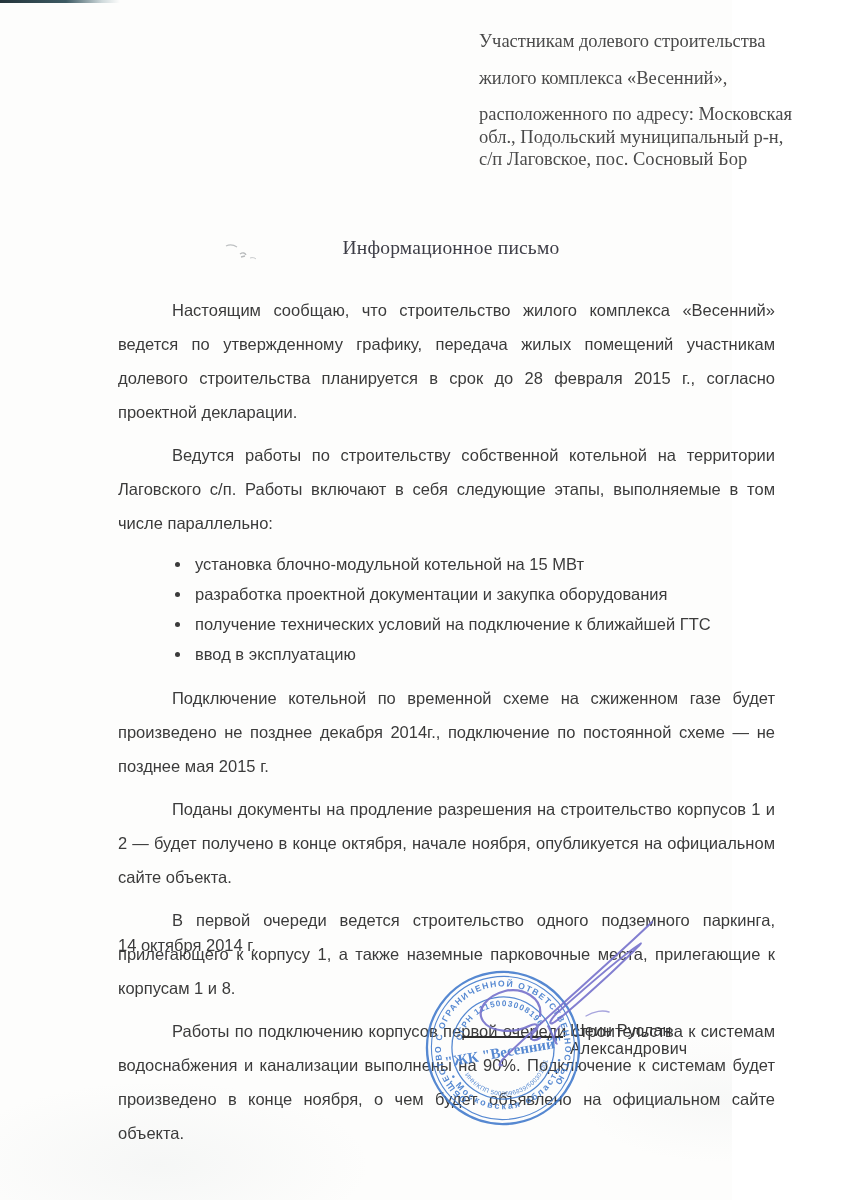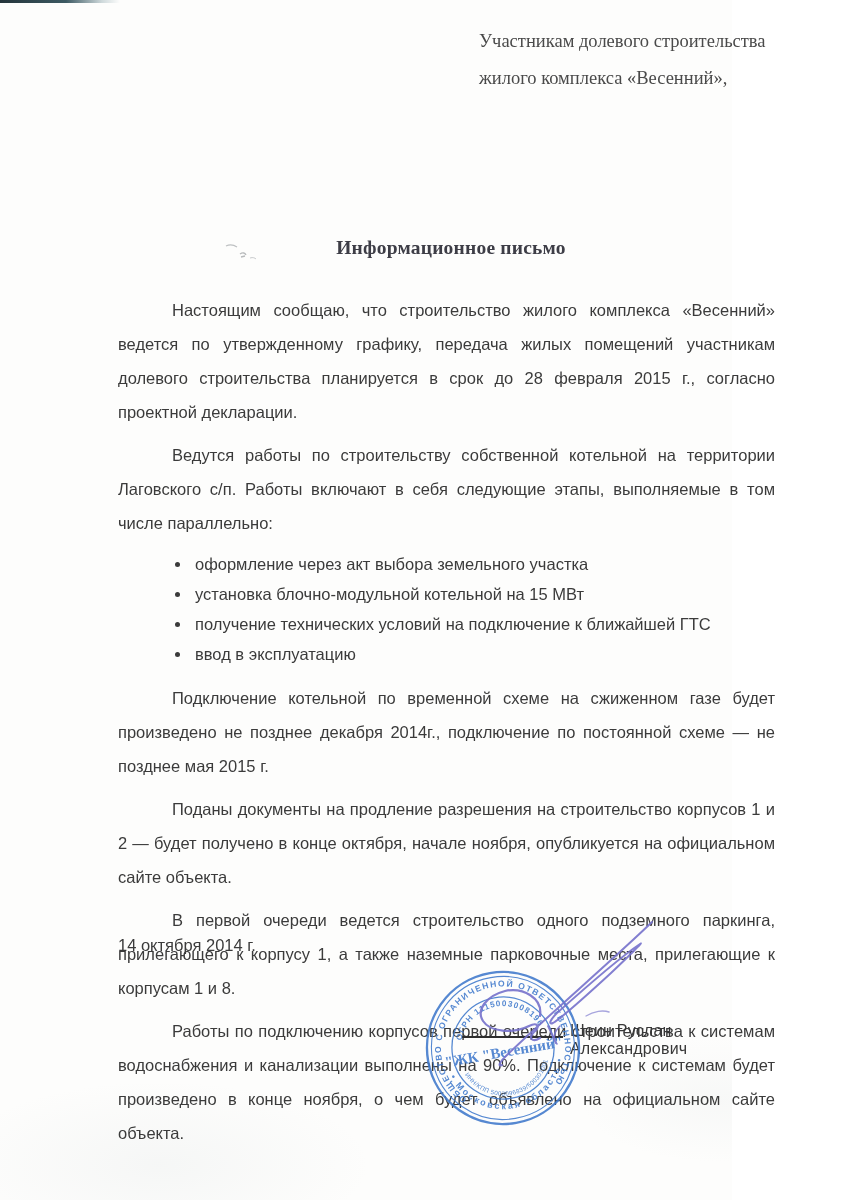--- a/index.html
+++ b/index.html
@@ -29,21 +29,21 @@
   }
   .recipient p{margin:0 0 14px 0;}
   .recipient p:last-child{margin-bottom:0;}
   
   .smudge{position:absolute;left:222px;top:240px;width:40px;height:26px;opacity:.55;}
   
   .title{
     position:absolute;left:118px;top:237px;width:666px;
     text-align:center;
     font-family:"Liberation Serif","DejaVu Serif",serif;
-    font-weight:bold;font-size:19.5px;color:#3d3d46;letter-spacing:.2px;
+    font-weight:normal;font-size:19.5px;color:#3d3d46;letter-spacing:.2px;
   }
   
   .body{
     position:absolute;left:118px;top:293px;width:673px;
     font-size:16.5px;line-height:34px;color:#3b3b3b;
   }
   .body p{
     margin:0 16px 9px 0;text-align:justify;text-indent:54px;
   }
   ul.stages{
@@ -84,36 +84,37 @@
 </head>
 <body>
 
 <div class="page">
 
   <div class="scan-edge"></div>
 
   <div class="recipient">
     <p>Участникам долевого строительства</p>
     <p>жилого комплекса «Весенний»,</p>
+    <p>расположенного по адресу: Московская обл., Подольский муниципальный р-н, с/п Лаговское, пос. Сосновый Бор</p>
   </div>
 
   <svg class="smudge" viewBox="0 0 40 26">
     <path d="M4,6 C8,4 12,5 15,7" stroke="#8a8f93" stroke-width="1.2" fill="none"></path>
     <path d="M18,14 C21,12 23,13 24,15 M19,17 L23,16" stroke="#7e8386" stroke-width="1.3" fill="none"></path>
     <path d="M28,18 C31,17 33,18 34,19" stroke="#9a9fa3" stroke-width="1" fill="none"></path>
   </svg>
 
   <div class="title">Информационное письмо</div>
 
   <div class="body">
     <p>Настоящим сообщаю, что строительство жилого комплекса «Весенний» ведется по утвержденному графику, передача жилых помещений участникам долевого строительства планируется в срок до 28 февраля 2015 г., согласно проектной декларации.</p>
     <p>Ведутся работы по строительству собственной котельной на территории Лаговского с/п. Работы включают в себя следующие этапы, выполняемые в том числе параллельно:</p>
     <ul class="stages">
-      <li>оформление через акт выбора земельного участка</li>
       <li>установка блочно-модульной котельной на 15 МВт</li>
+      <li>разработка проектной документации и закупка оборудования</li>
       <li>получение технических условий на подключение к ближайшей ГТС</li>
       <li>ввод в эксплуатацию</li>
     </ul>
     <p>Подключение котельной по временной схеме на сжиженном газе будет произведено не позднее декабря 2014г., подключение по постоянной схеме — не позднее мая 2015 г.</p>
     <p>Поданы документы на продление разрешения на строительство корпусов 1 и 2 — будет получено в конце октября, начале ноября, опубликуется на официальном сайте объекта.</p>
     <p>В первой очереди ведется строительство одного подземного паркинга, прилегающего к корпусу 1, а также наземные парковочные места, прилегающие к корпусам 1 и 8.</p>
     <p>Работы по подключению корпусов первой очереди строительства к системам водоснабжения и канализации выполнены на 90%. Подключение к системам будет произведено в конце ноября, о чем будет объявлено на официальном сайте объекта.</p>
   </div>
 
   <div class="closing">

